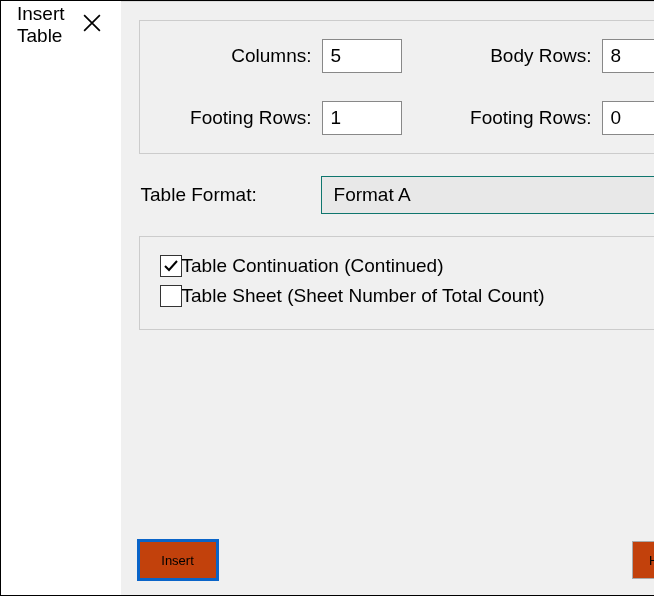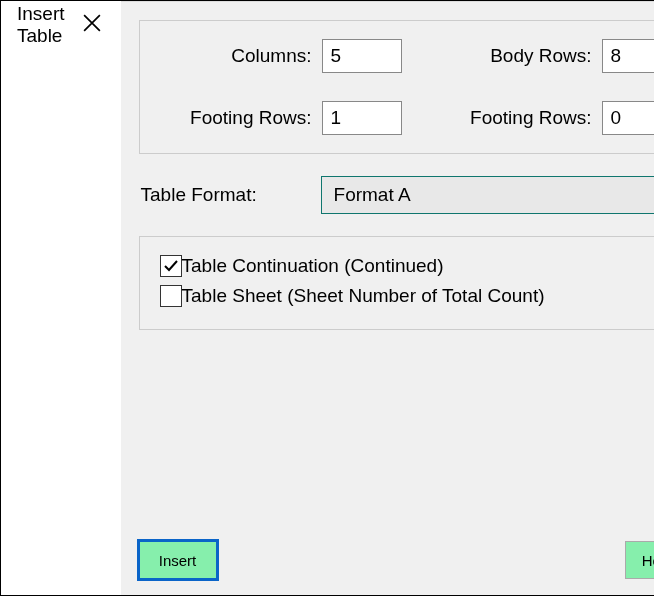--- a/index.html
+++ b/index.html
@@ -127,22 +127,22 @@
   .button-row {
     margin-top: auto;
     display: flex;
     justify-content: space-between;
     padding-top: 18px;
   }
   .btn {
     height: 38px;
     padding: 0 16px;
     border: 1px solid #aaa;
-    background: #86efac;
-    font-size: 15px;
+    background: #c2410c;
+    font-size: 13px;
     font-family: inherit;
     cursor: pointer;
     min-width: 78px;
     margin-top: 46px;
   }
   .btn.primary {
     outline: 2px solid #0a64c8;
     outline-offset: 0;
     border: 1px solid #0a64c8;
   }

